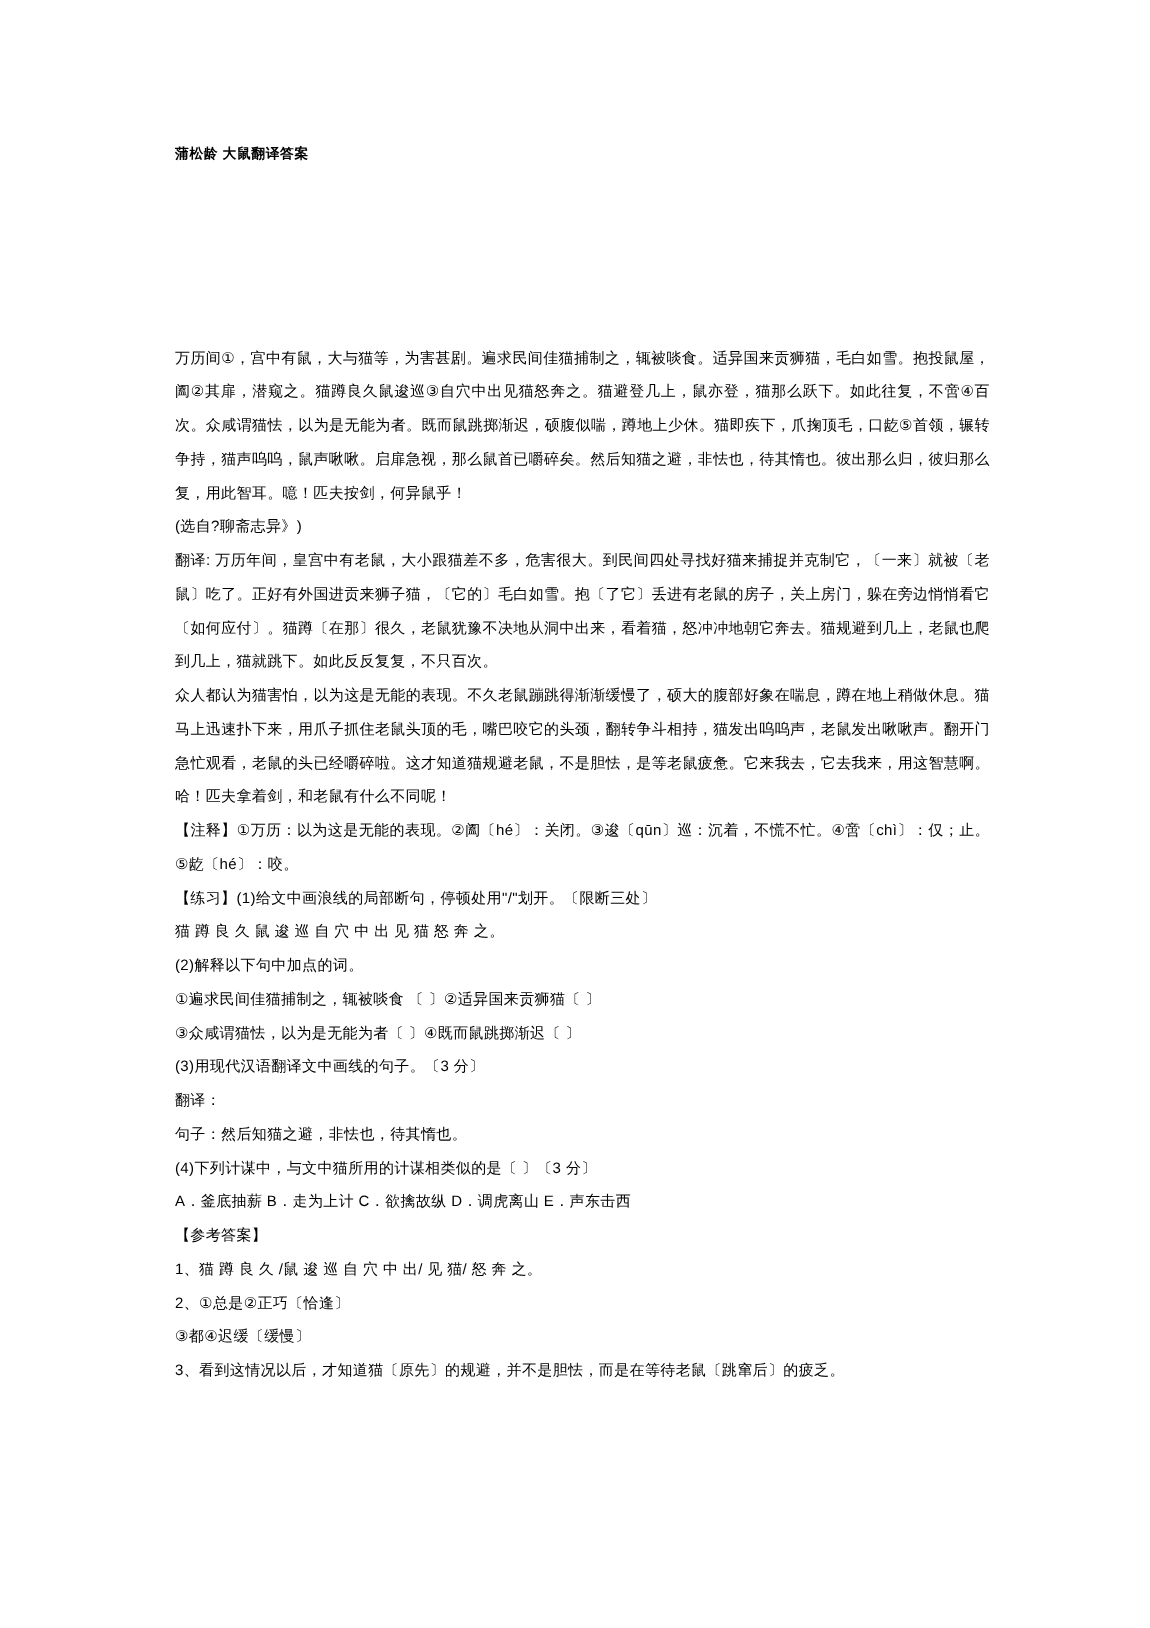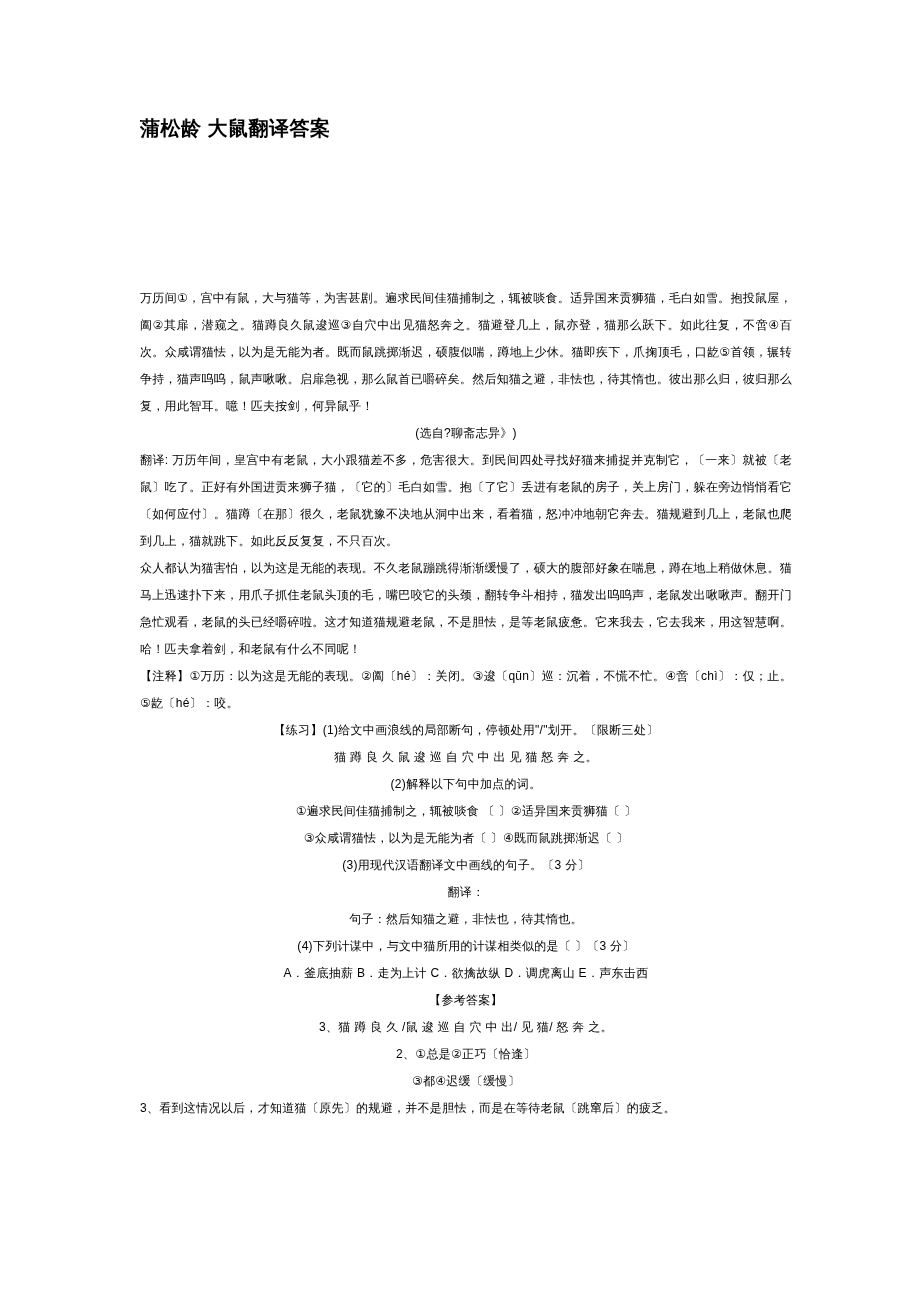--- a/index.html
+++ b/index.html
@@ -12,33 +12,33 @@
     color: #000000;
     background: #ffffff;
   }
   .page {
     width: 920px;
     min-height: 1302px;
     padding: 115px 128px 40px 140px;
     background: #ffffff;
   }
   .doc-title {
-    font-size: 20px;
+    font-size: 11px;
     font-weight: bold;
     letter-spacing: 0.5px;
     margin-bottom: 143px;
   }
   .para {
     font-size: 12px;
     line-height: 27px;
     text-align: justify;
     letter-spacing: 0.3px;
     word-break: break-all;
   }
-  .para.short { text-align: center; }
+  .para.short { text-align: left; }
 </style>
 </head>
 <body>
 
 <div class="page">
 
   <h1 class="doc-title">蒲松龄 大鼠翻译答案</h1>
 
   <p class="para">万历间①，宫中有鼠，大与猫等，为害甚剧。遍求民间佳猫捕制之，辄被啖食。适异国来贡狮猫，毛白如雪。抱投鼠屋，阖②其扉，潜窥之。猫蹲良久鼠逡巡③自穴中出见猫怒奔之。猫避登几上，鼠亦登，猫那么跃下。如此往复，不啻④百次。众咸谓猫怯，以为是无能为者。既而鼠跳掷渐迟，硕腹似喘，蹲地上少休。猫即疾下，爪掬顶毛，口龁⑤首领，辗转争持，猫声呜呜，鼠声啾啾。启扉急视，那么鼠首已嚼碎矣。然后知猫之避，非怯也，待其惰也。彼出那么归，彼归那么复，用此智耳。噫！匹夫按剑，何异鼠乎！</p>
   <p class="para short">(选自?聊斋志异》)</p>
@@ -49,18 +49,18 @@
   <p class="para short">猫 蹲 良 久 鼠 逡 巡 自 穴 中 出 见 猫 怒 奔 之。</p>
   <p class="para short">(2)解释以下句中加点的词。</p>
   <p class="para short">①遍求民间佳猫捕制之，辄被啖食 〔 〕②适异国来贡狮猫〔 〕</p>
   <p class="para short">③众咸谓猫怯，以为是无能为者〔 〕④既而鼠跳掷渐迟〔 〕</p>
   <p class="para short">(3)用现代汉语翻译文中画线的句子。〔3 分〕</p>
   <p class="para short">翻译：</p>
   <p class="para short">句子：然后知猫之避，非怯也，待其惰也。</p>
   <p class="para short">(4)下列计谋中，与文中猫所用的计谋相类似的是〔 〕〔3 分〕</p>
   <p class="para short">A．釜底抽薪 B．走为上计 C．欲擒故纵 D．调虎离山 E．声东击西</p>
   <p class="para short">【参考答案】</p>
-  <p class="para short">3、猫 蹲 良 久 /鼠 逡 巡 自 穴 中 出/ 见 猫/ 怒 奔 之。</p>
+  <p class="para short">1、猫 蹲 良 久 /鼠 逡 巡 自 穴 中 出/ 见 猫/ 怒 奔 之。</p>
   <p class="para short">2、①总是②正巧〔恰逢〕</p>
   <p class="para short">③都④迟缓〔缓慢〕</p>
   <p class="para">3、看到这情况以后，才知道猫〔原先〕的规避，并不是胆怯，而是在等待老鼠〔跳窜后〕的疲乏。</p>
 
 </div>
 
 </body></html>

